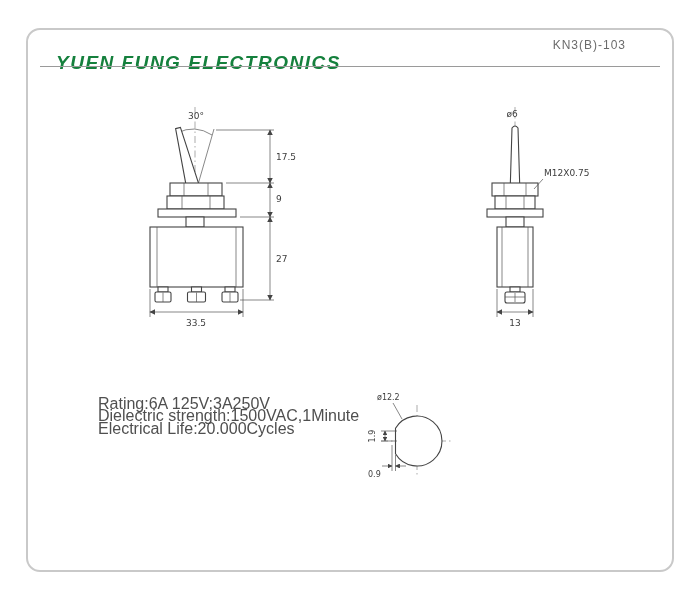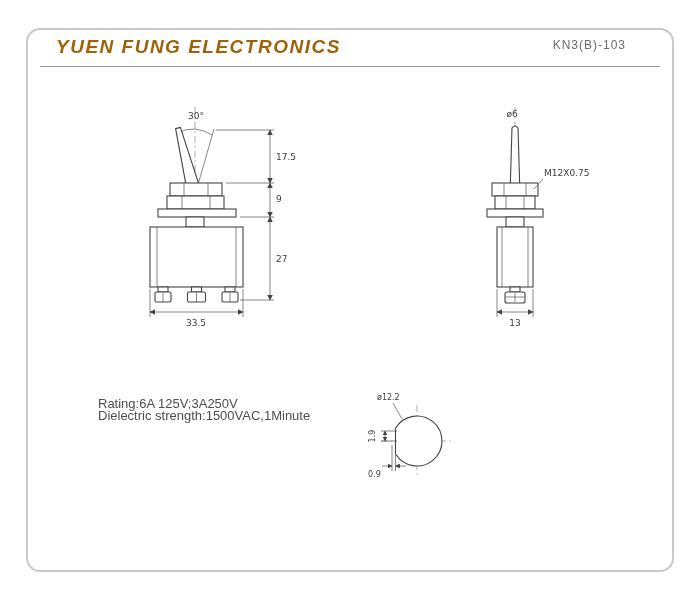--- a/index.html
+++ b/index.html
@@ -1,31 +1,31 @@
 <!DOCTYPE html>
 <html><head>
 <meta charset="utf-8">
 <style>
   html,body{margin:0;padding:0;background:#fff;}
   .page{position:relative;width:700px;height:600px;background:#ffffff;overflow:hidden;
         font-family:"Liberation Sans",sans-serif;}
   .frame{position:absolute;left:26px;top:28px;right:26px;bottom:28px;
          border:2px solid #c9c9c9;border-radius:14px;background:#fff;}
-  .brand{position:absolute;left:56px;top:36px;font-style:italic;font-weight:bold;
-         font-size:19px;letter-spacing:1.5px;color:#a16207;white-space:nowrap;}
+  .brand{position:absolute;left:56px;top:52px;font-style:italic;font-weight:bold;
+         font-size:19px;letter-spacing:1.5px;color:#15803d;white-space:nowrap;}
   .model{position:absolute;right:74px;top:38px;font-size:12px;color:#6b6b6b;
          letter-spacing:1px;white-space:nowrap;}
   .divider{position:absolute;left:40px;top:66px;width:620px;height:1px;background:#9a9a9a;}
   svg.drawing{position:absolute;}
   .front-svg{left:90px;top:95px;width:250px;height:250px;}
   .side-svg{left:440px;top:95px;width:180px;height:250px;}
   .detail-svg{left:355px;top:385px;width:120px;height:110px;}
   svg text{font-family:"DejaVu Sans",sans-serif;font-size:9px;fill:#3d3d3d;}
   svg text.small{font-size:8px;}
-  .specs{position:absolute;left:98px;top:398px;color:#4f4f4f;font-size:13px;line-height:12.4px;}
+  .specs{position:absolute;left:98px;top:398px;color:#4f4f4f;font-size:16px;line-height:12.4px;}
   .specs div{white-space:nowrap;}
   .thin{stroke:#555;stroke-width:0.7;fill:none;}
   .cl{stroke:#888;stroke-width:0.7;fill:none;stroke-dasharray:7 3 1.5 3;}
   .part{fill:#ffffff;stroke:#444;stroke-width:1.1;}
 </style>
 </head>
 <body>
 
 <div class="page">
   <div class="frame"></div>
@@ -170,14 +170,15 @@
       <line class="thin" x1="40.5" y1="70" x2="40.5" y2="86"></line>
       <line class="thin" x1="27" y1="81" x2="37" y2="81" marker-end="url(#arrD)"></line>
       <line class="thin" x1="51" y1="81" x2="40.5" y2="81" marker-end="url(#arrD)"></line>
       <text x="13" y="92" class="small">0.9</text>
     </g>
   </svg>
 
   <div class="specs">
     <div>Rating:6A 125V;3A250V</div>
     <div>Dielectric strength:1500VAC,1Minute</div>
+    <div>Electrical Life:20.000Cycles</div>
   </div>
 </div>
 
 </body></html>

